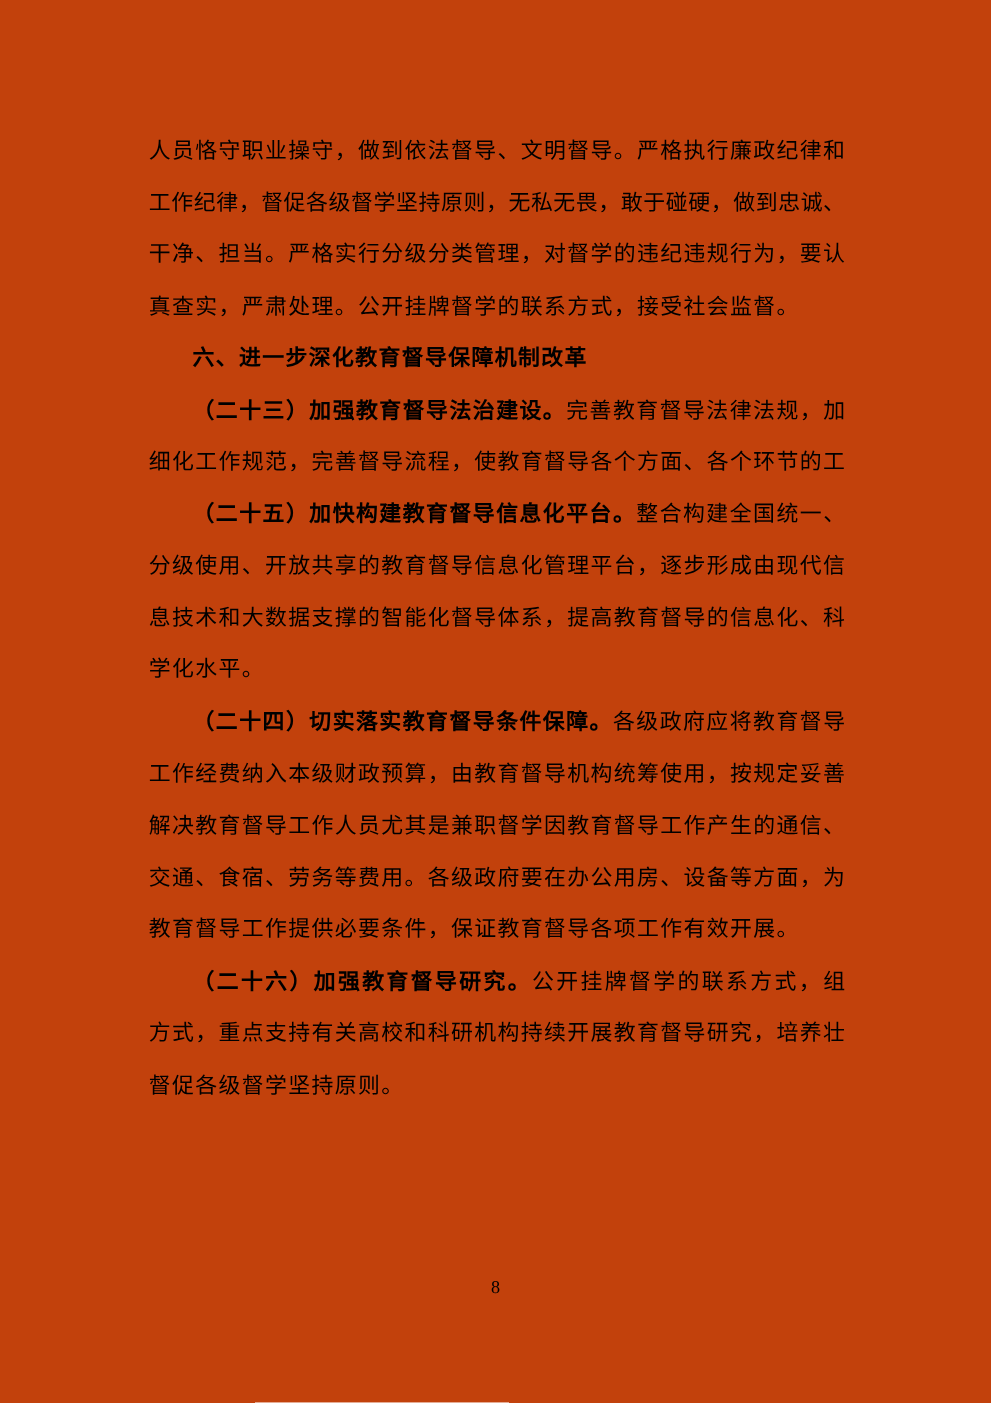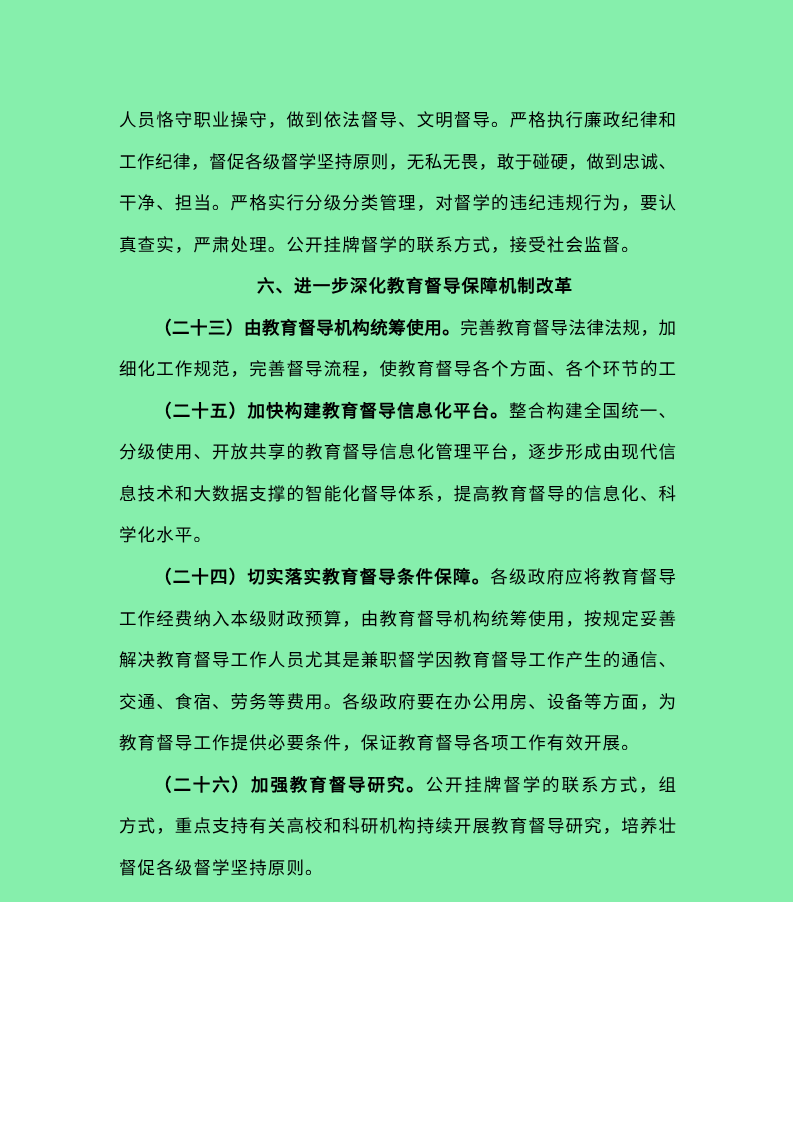--- a/index.html
+++ b/index.html
@@ -3,22 +3,22 @@
 <meta charset="utf-8">
 <style>
   html, body {
     margin: 0;
     padding: 0;
     background: #ffffff;
   }
   .page {
     position: relative;
     width: 793px;
-    height: 902px;
-    background: #86efac;
+    height: 1122px;
+    background: #c2410c;
     color: #000000;
     font-family: "Liberation Serif", "DejaVu Serif", serif;
     overflow: hidden;
   }
   .content {
     position: absolute;
     left: 119px;
     top: 100px;
     width: 557px;
     font-size: 17.5px;
@@ -34,21 +34,21 @@
     text-align: justify;
     text-align-last: justify;
   }
   
   .nat {
     text-align: left;
     letter-spacing: 1.1px;
   }
   .indent { text-indent: 2em; }
   .bold { font-weight: bold; }
-  .heading { font-weight: bold; text-align: center; }
+  .heading { font-weight: bold; }
   .footer {
     position: absolute;
     top: 1019px;
     left: 0;
     width: 793px;
     height: 22px;
     line-height: 22px;
     text-align: center;
     font-size: 14.5px;
     color: #000000;
@@ -63,21 +63,21 @@
     <div class="para">
       <div class="line just">人员恪守职业操守，做到依法督导、文明督导。严格执行廉政纪律和</div>
       <div class="line just">工作纪律，督促各级督学坚持原则，无私无畏，敢于碰硬，做到忠诚、</div>
       <div class="line just">干净、担当。严格实行分级分类管理，对督学的违纪违规行为，要认</div>
       <div class="line nat">真查实，严肃处理。公开挂牌督学的联系方式，接受社会监督。</div>
     </div>
 
     <div class="line nat indent heading">六、进一步深化教育督导保障机制改革</div>
 
     <div class="para">
-      <div class="line just indent"><span class="bold">（二十三）由教育督导机构统筹使用。</span><span>完善教育督导法律法规，加</span></div>
+      <div class="line just indent"><span class="bold">（二十三）加强教育督导法治建设。</span><span>完善教育督导法律法规，加</span></div>
       <div class="line just">细化工作规范，完善督导流程，使教育督导各个方面、各个环节的工</div>
     </div>
 
     <div class="para">
       <div class="line just indent"><span class="bold">（二十五）加快构建教育督导信息化平台。</span><span>整合构建全国统一、</span></div>
       <div class="line just">分级使用、开放共享的教育督导信息化管理平台，逐步形成由现代信</div>
       <div class="line just">息技术和大数据支撑的智能化督导体系，提高教育督导的信息化、科</div>
       <div class="line nat">学化水平。</div>
     </div>
 

